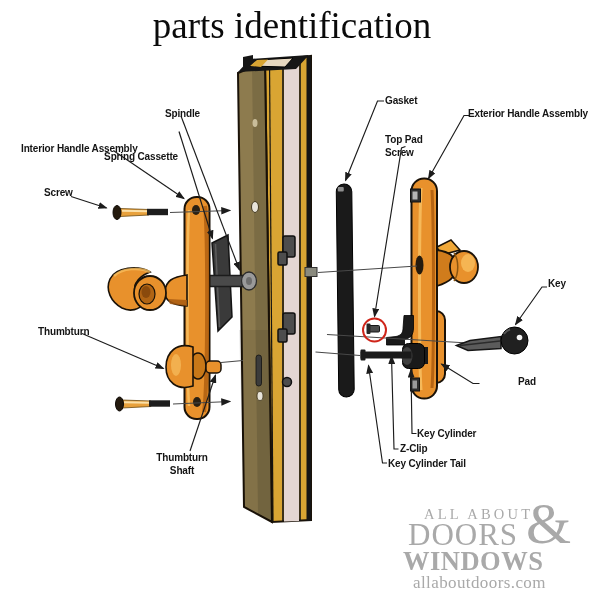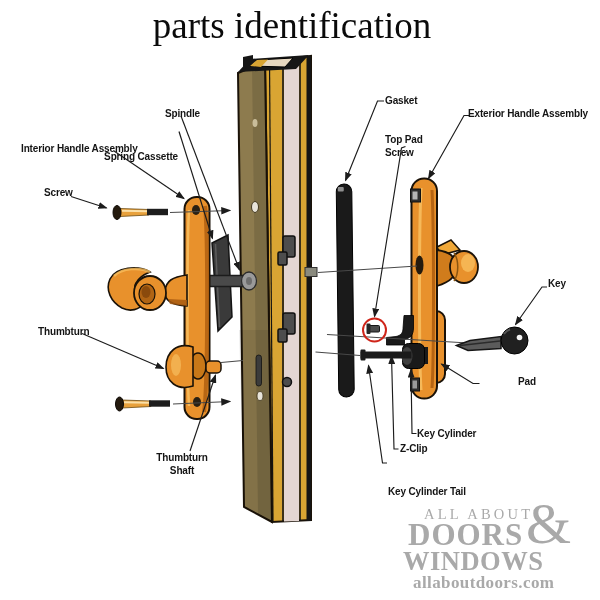--- a/index.html
+++ b/index.html
@@ -23,23 +23,23 @@
   .c-face{fill:var(--door-face);} .c-gold{fill:var(--band-gold);} .c-cream{fill:var(--band-cream);}
   .c-blk{fill:var(--part-black);} .c-met{fill:var(--metal-gray);}
   .ln{stroke:#1C1C1C;stroke-width:1.15;fill:none;}
   .axis{stroke:#484848;stroke-width:1.25;fill:none;}
   .outl{stroke:#1A1208;stroke-width:2;}
   .outl1{stroke:#1A1208;stroke-width:1.6;}
   
   .logo-piece{position:absolute;font-family:"Liberation Serif",serif;color:var(--logo-gray);white-space:nowrap;}
   .logo-allabout{left:424px;top:506px;font-size:14.5px;letter-spacing:3.2px;}
   .logo-amp{left:526px;top:497px;font-size:58px;line-height:0.92;}
-  .logo-doors{left:408px;top:519px;font-size:31px;font-weight:700;letter-spacing:1px;line-height:1;}
+  .logo-doors{left:408px;top:519px;font-size:31px;font-weight:400;letter-spacing:1px;line-height:1;}
   .logo-windows{left:403px;top:548px;font-size:26.5px;font-weight:700;letter-spacing:0.5px;line-height:1;}
-  .logo-site{left:413px;top:573px;font-size:17px;font-weight:700;letter-spacing:0.4px;}
+  .logo-site{left:413px;top:573px;font-size:17px;font-weight:400;letter-spacing:0.4px;}
 </style>
 </head>
 <body>
 
 <div class="stage">
 
   <svg width="600" height="600" viewBox="0 0 600 600">
     <defs>
       <marker id="arr" viewBox="0 0 8 6" refX="7" refY="3" markerWidth="8" markerHeight="6" orient="auto">
         <path d="M0,0 L8,3 L0,6 Z" fill="#1C1C1C"></path>
@@ -222,21 +222,21 @@
   <div class="plabel center" style="left:152px;top:452px;width:60px;">Thumbturn
 Shaft</div>
   <div class="plabel" style="left:385px;top:95px;">Gasket</div>
   <div class="plabel" style="left:385px;top:134px;">Top Pad
 Screw</div>
   <div class="plabel" style="left:468px;top:108px;">Exterior Handle Assembly</div>
   <div class="plabel" style="left:548px;top:278px;">Key</div>
   <div class="plabel" style="left:481px;top:376px;margin-left:37px;">Pad</div>
   <div class="plabel" style="left:417px;top:428px;">Key Cylinder</div>
   <div class="plabel" style="left:400px;top:443px;">Z-Clip</div>
-  <div class="plabel" style="left:388px;top:458px;margin-top:28px;">Key Cylinder Tail</div>
+  <div class="plabel" style="left:388px;top:458px;">Key Cylinder Tail</div>
 
   <div>
     <div class="logo-piece logo-allabout">ALL ABOUT</div>
     <div class="logo-piece logo-amp">&amp;</div>
     <div class="logo-piece logo-doors">DOORS</div>
     <div class="logo-piece logo-windows">WINDOWS</div>
     <div class="logo-piece logo-site">allaboutdoors.com</div>
   </div>
 
 </div>

